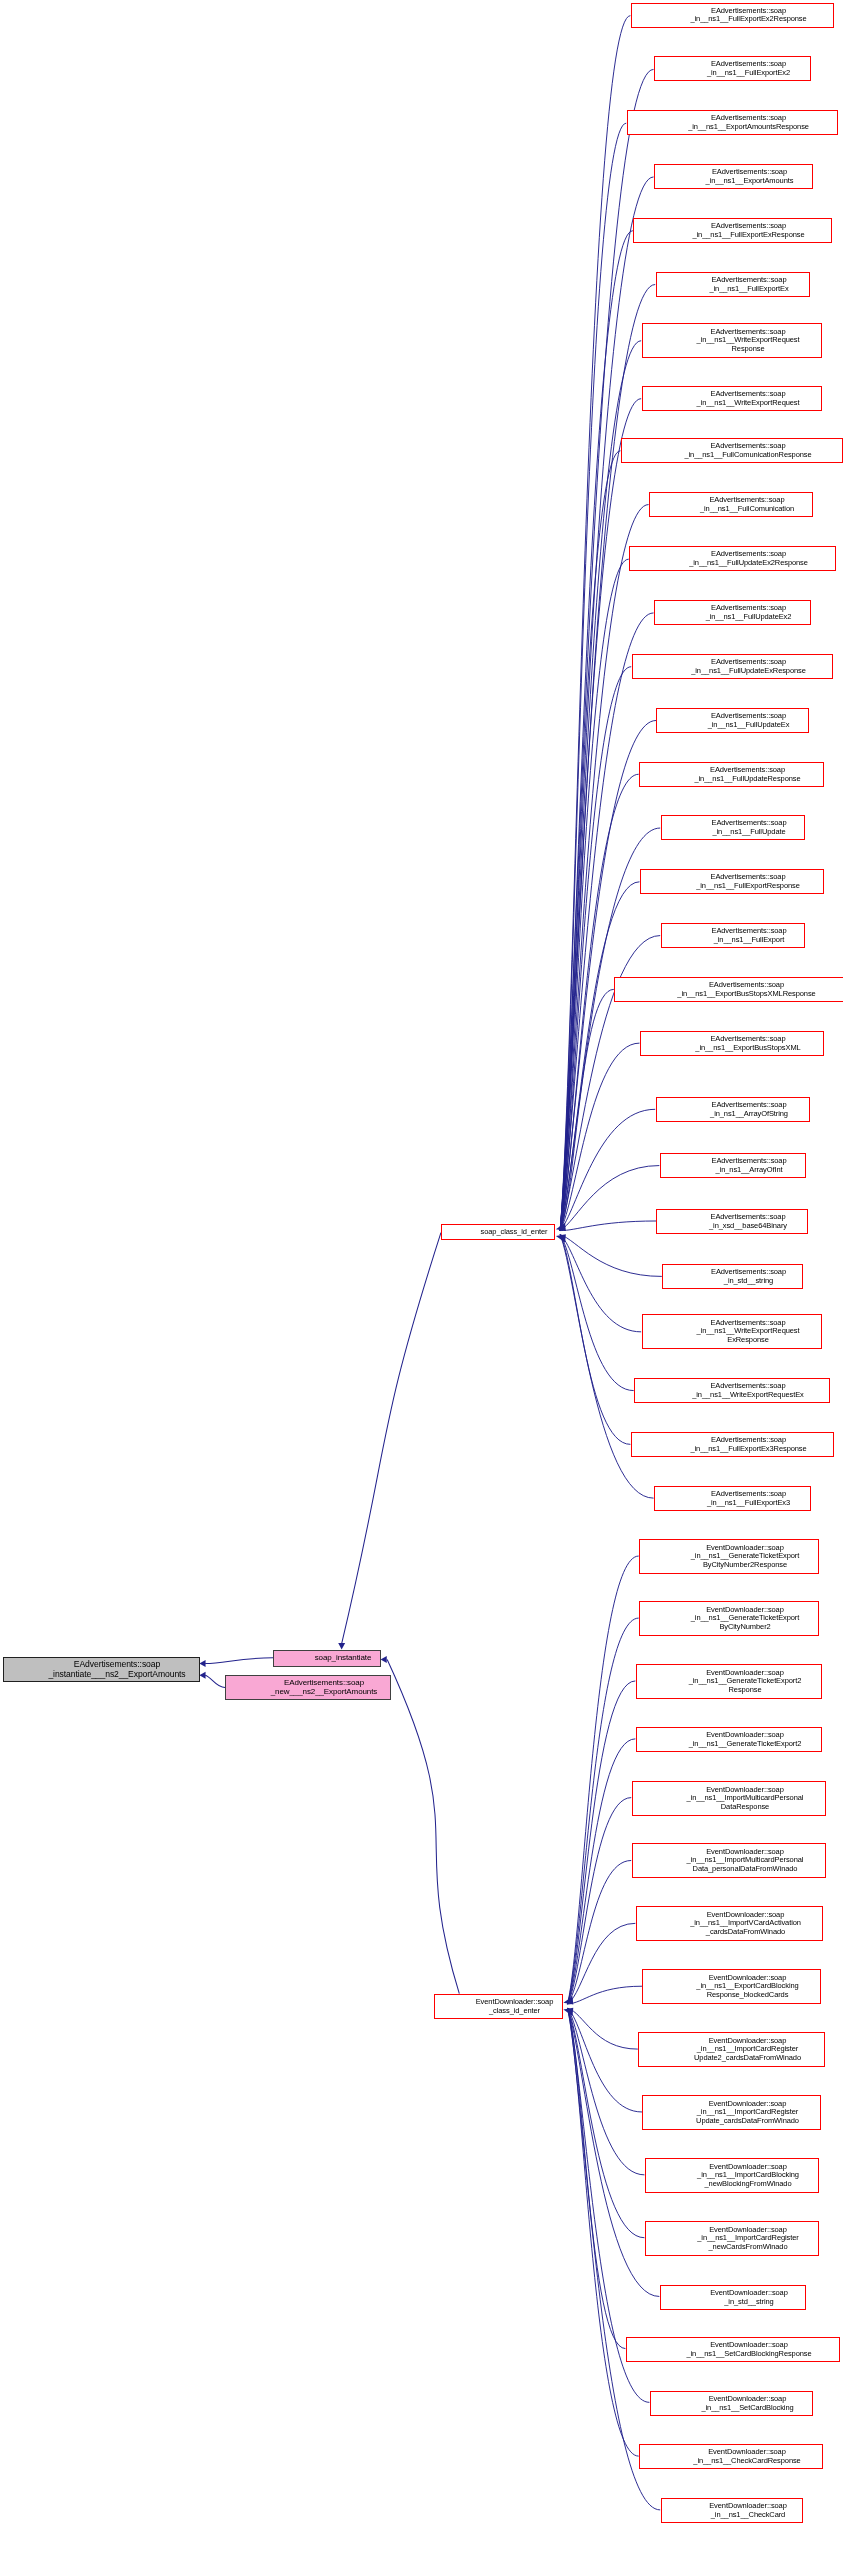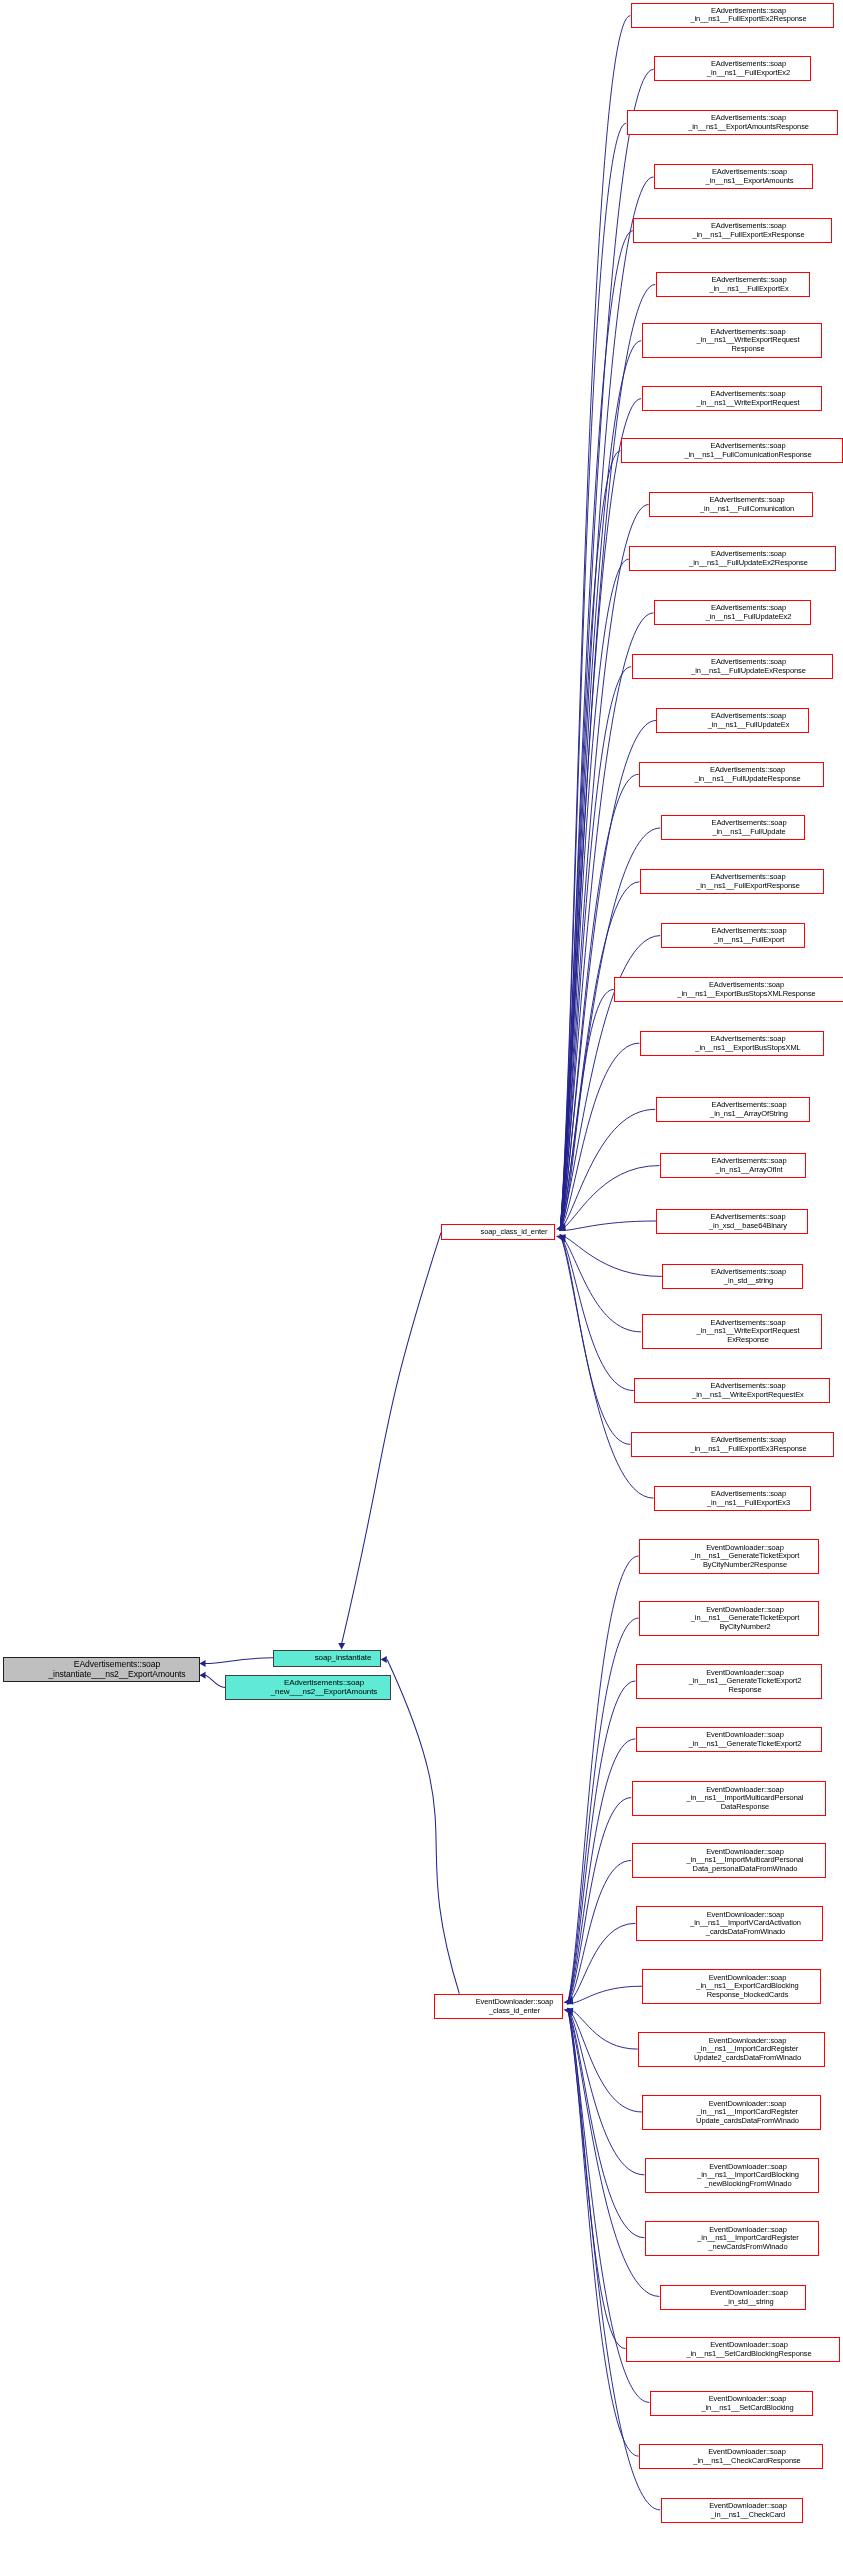--- a/index.html
+++ b/index.html
@@ -2,21 +2,21 @@
 <html style="font-size:13.2px"><head>
 <meta charset="utf-8">
 <style>
   html,body{margin:0;padding:0;background:#ffffff;}
   body{font-family:"Liberation Sans","DejaVu Sans",sans-serif;}
   #canvas{position:relative;width:843px;height:2576px;background:#fff;overflow:hidden;}
   svg#edges{position:absolute;left:0;top:0;width:843px;height:2576px;pointer-events:none;}
   .node{position:absolute;box-sizing:border-box;display:flex;align-items:center;justify-content:center;text-align:center;line-height:1.12;letter-spacing:-0.1px;padding-left:32px;}
   .node .lbl{display:block;white-space:pre;}
   .n-red{border:1.1px solid #ff0000;background:#ffffff;color:#000000;font-size:7.5px;}
-  .n-plain{border:1.1px solid #404040;background:#5eead4;color:#000000;font-size:8px;}
+  .n-plain{border:1.1px solid #404040;background:#f9a8d4;color:#000000;font-size:8px;}
   .n-root{border:1.1px solid #202020;background:#bfbfbf;color:#000000;font-size:8.6px;}
 </style>
 </head>
 <body>
 
 <div id="canvas">
   <svg id="edges" viewBox="0 0 1019 3112">
       <path d="M 330 2003 C 293.1 2003, 272.6 2009.16, 248 2010" fill="none" stroke="#22228c" stroke-width="1.25"></path>
       <path d="M 241 2010 L 248.5 2005.8 L 248.5 2014.2 Z" fill="#22228c"></path>
       <path d="M 272 2039 C 261.2 2039, 255.2 2025.8, 248 2024" fill="none" stroke="#22228c" stroke-width="1.25"></path>

